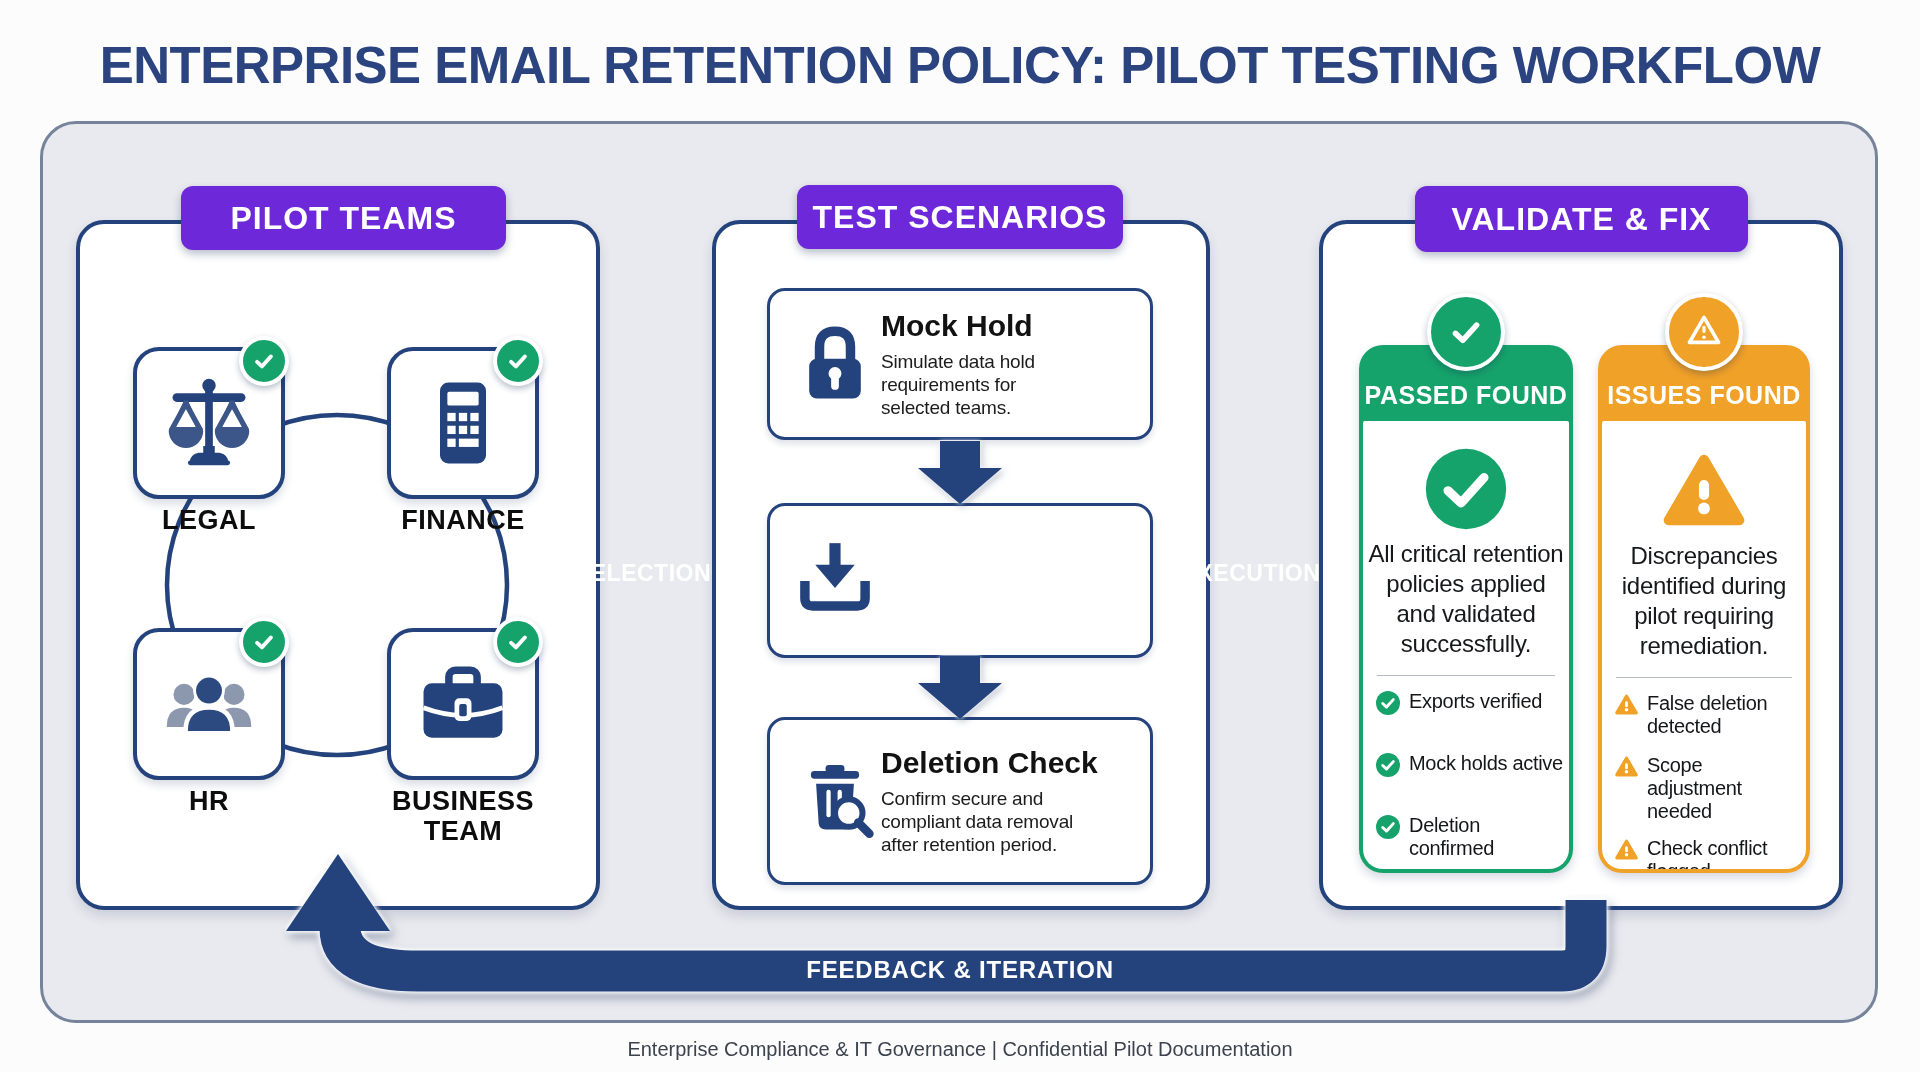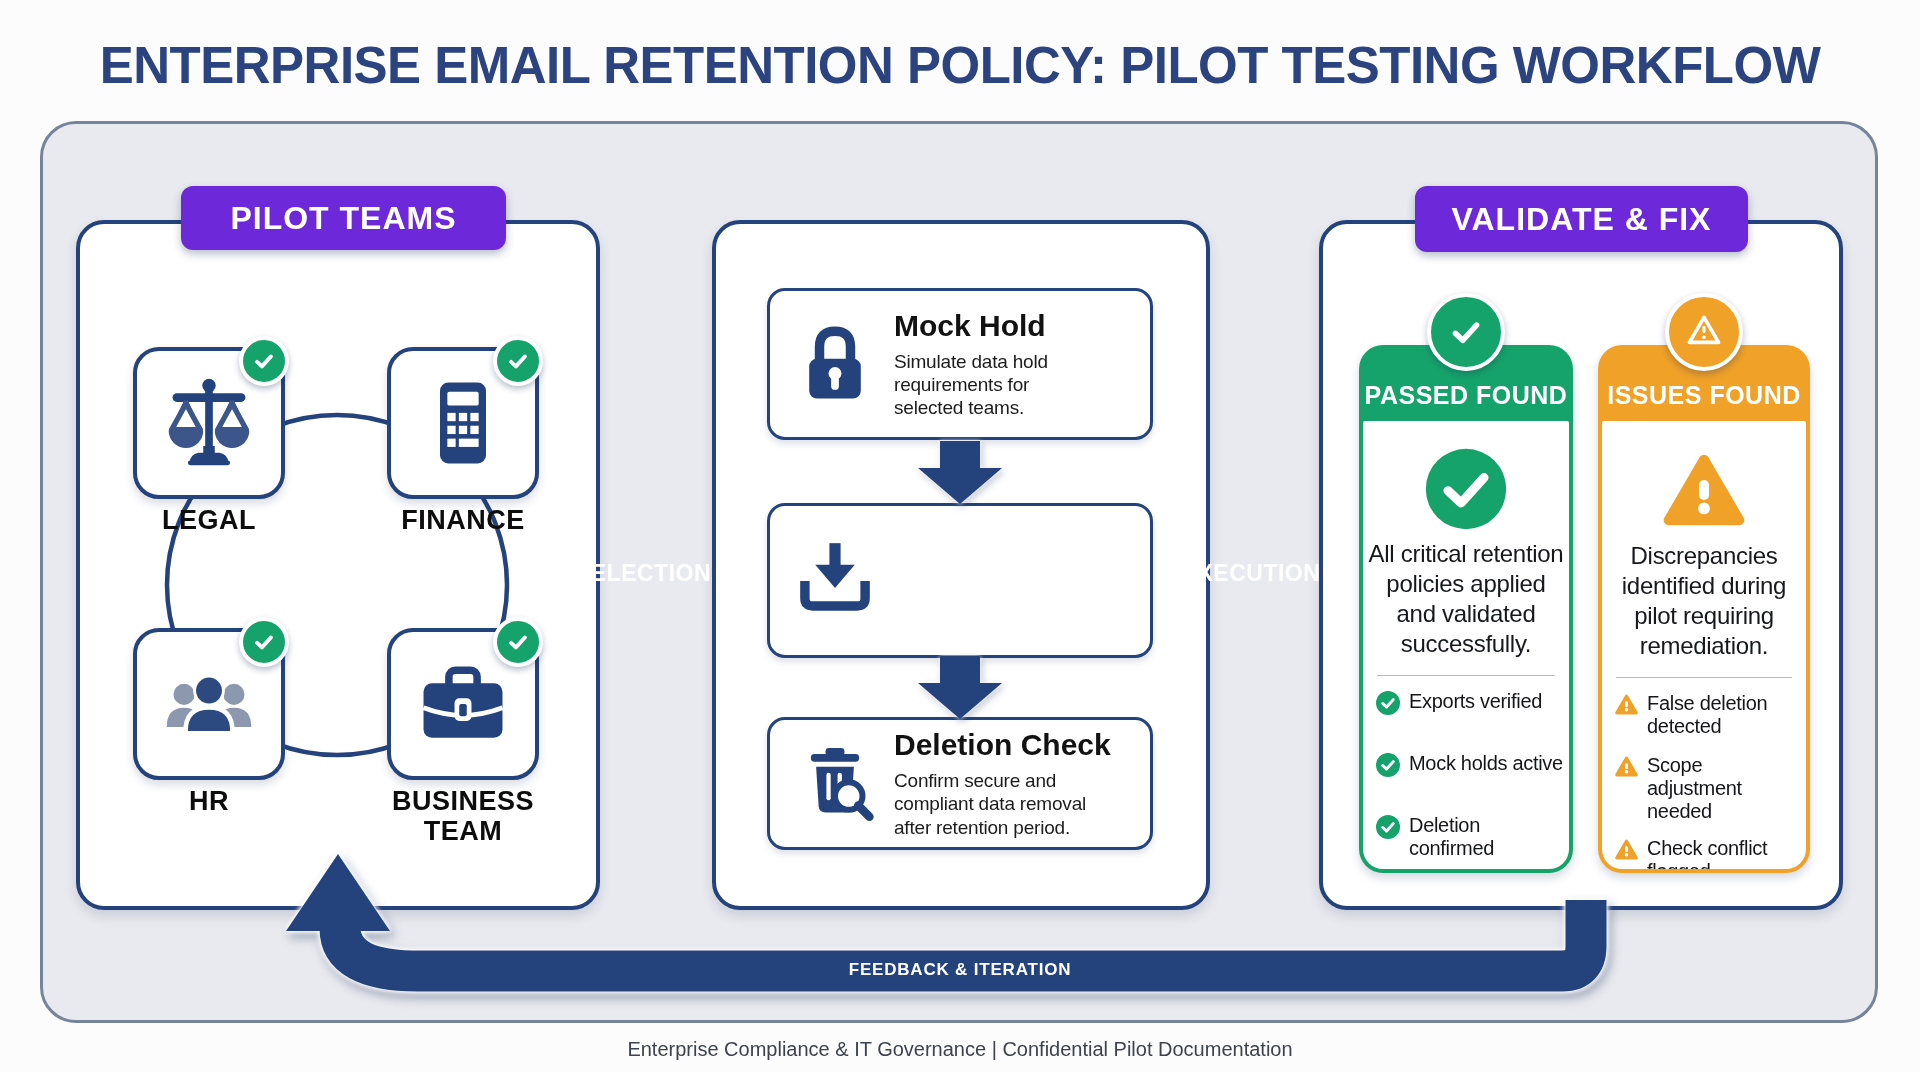--- a/index.html
+++ b/index.html
@@ -49,21 +49,21 @@
   .flow-arrow { width:176px; height:110px; z-index:4;
     filter:drop-shadow(0 0 2px #fff) drop-shadow(0 0 1px #fff) drop-shadow(3px 4px 4px rgba(20,40,80,.3)); }
   .flow-label { position:absolute; left:0; top:43px; width:150px; text-align:center;
     color:#fff; font-size:23px; font-weight:700; letter-spacing:.5px; z-index:5; }
   .arrow-selection { left:568px;  top:517px; }
   .arrow-execution { left:1176px; top:517px; }
 
   
   .scenario-card { left:767px; width:386px; background:#fff; border:3px solid #24437d;
     border-radius:18px; box-shadow:0 4px 6px rgba(25,45,90,.14); z-index:3;
-    display:flex; align-items:center; padding:0 14px 0 22px; gap:16px; }
+    display:flex; align-items:center; padding:0 14px 0 22px; gap:3px; }
   .scen-title { font-size:30px; font-weight:700; color:#121212; margin-bottom:7px; }
   .scen-desc  { font-size:19px; line-height:1.22; color:#1c1c1c;
     letter-spacing:-0.2px; white-space:pre-line; }
   .down-arrow { left:918px; width:84px; height:63px; z-index:4;
     filter:drop-shadow(0 0 2px #fff) drop-shadow(2px 3px 3px rgba(20,40,80,.25)); }
 
   
   .result-card { top:345px; height:528px; border-radius:24px;
     box-shadow:0 5px 10px rgba(25,45,90,.18); z-index:3; }
   .result-passed { left:1359px; width:214px; background:#16a36b; }
@@ -87,21 +87,21 @@
   .result-list li { display:flex; align-items:flex-start; min-height:48px;
     margin-bottom:14px; }
   .result-list .li-icon { flex:0 0 auto; margin-right:9px; margin-top:1px; }
   .result-list .li-text { font-size:20px; line-height:1.15; letter-spacing:-0.3px;
     color:#15161a; width:154px; }
 
   
   .feedback-svg { left:250px; top:830px; width:1400px; height:185px; z-index:4;
     filter:drop-shadow(0 0 2.5px #fff) drop-shadow(0 0 2px #fff) drop-shadow(3px 5px 5px rgba(25,45,90,.35)); }
   .feedback-label { left:710px; top:956px; width:500px; height:27px; line-height:27px;
-    text-align:center; color:#fff; font-size:17px; font-weight:700;
+    text-align:center; color:#fff; font-size:24px; font-weight:700;
     letter-spacing:.8px; z-index:5; }
 </style>
 </head>
 <body>
 
 <div class="canvas">
 
   <h1 class="abs page-title">ENTERPRISE EMAIL RETENTION POLICY: PILOT TESTING WORKFLOW</h1>
 
   <div class="abs container"></div>
@@ -218,21 +218,21 @@
       <rect x="43.5" y="6" width="13" height="27" fill="#24437d"></rect>
       <polygon points="27,31 73,31 50,58" fill="#24437d"></polygon>
       <path d="M15 50 V70 Q15 79 24 79 H76 Q85 79 85 70 V50" fill="none" stroke="#24437d" stroke-width="11"></path>
     </svg>
   </div>
 
   <svg class="abs down-arrow" style="top:656px;" viewBox="0 0 84 63">
     <polygon points="22,0 62,0 62,27 84,27 42,63 0,27 22,27" fill="#24437d"></polygon>
   </svg>
 
-  <div class="abs scenario-card" style="top:717px;height:133px;">
+  <div class="abs scenario-card" style="top:717px;height:168px;">
     <svg width="86" height="86" viewBox="0 0 100 100">
       <rect x="39" y="8" width="22" height="9" rx="4" fill="#24437d"></rect>
       <rect x="22" y="15" width="56" height="9" rx="4" fill="#24437d"></rect>
       <path d="M28 30 H72 L69 76 Q68.5 83 61 83 H39 Q31.5 83 31 76 Z" fill="#24437d"></path>
       <rect x="40" y="37" width="5" height="32" rx="2.5" fill="#fff"></rect>
       <rect x="53" y="37" width="5" height="32" rx="2.5" fill="#fff"></rect>
       <circle cx="66" cy="64" r="16" fill="#fdfdfd" stroke="#24437d" stroke-width="7"></circle>
       <path d="M77 75 L90 88" stroke="#24437d" stroke-width="10" stroke-linecap="round"></path>
     </svg>
     <div>
@@ -331,20 +331,21 @@
             <rect x="44" y="36" width="12" height="26" rx="6" fill="#fff"></rect>
             <circle cx="50" cy="73" r="7.5" fill="#fff"></circle>
           </svg>
           <span class="li-text">Check conflict flagged</span>
         </li>
       </ul>
     </div>
   </div>
 
   <div class="abs panel-badge badge-pilot">PILOT TEAMS</div>
+  <div class="abs panel-badge badge-test">TEST SCENARIOS</div>
   <div class="abs panel-badge badge-validate">VALIDATE &amp; FIX</div>
 
   <div class="abs arrow-selection" style="width:176px;height:110px;">
     <svg class="flow-arrow" viewBox="0 0 176 110">
       <polygon points="0,27 112,27 112,0 176,55 112,110 112,83 0,83" fill="#24437d"></polygon>
     </svg>
     <span class="flow-label">SELECTION</span>
   </div>
 
   <div class="abs arrow-execution" style="width:176px;height:110px;">

